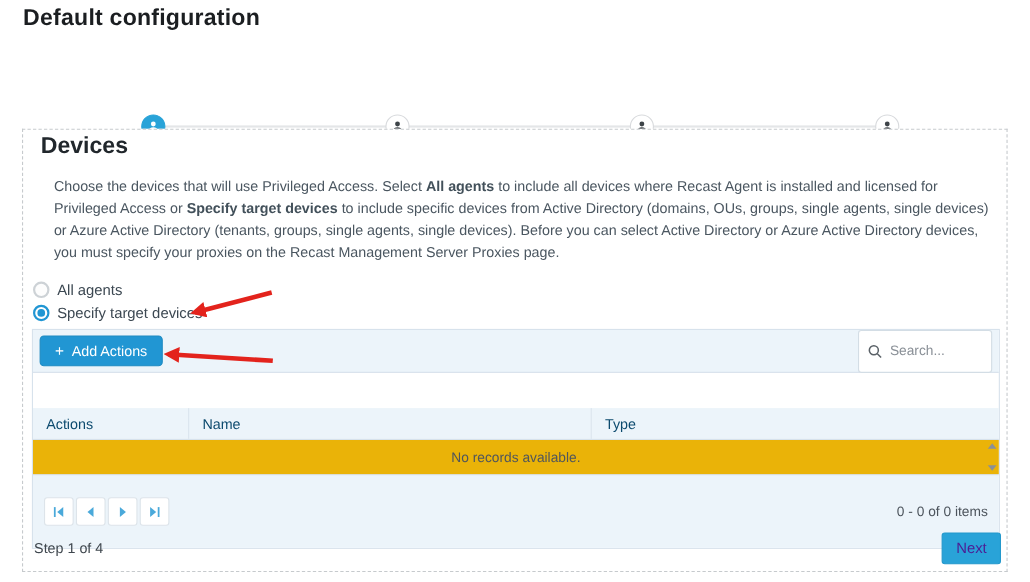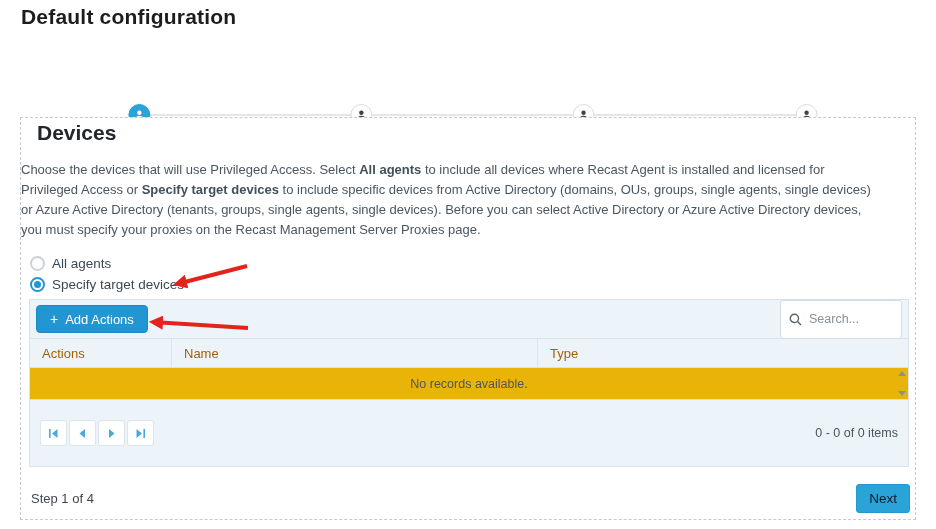--- a/index.html
+++ b/index.html
@@ -28,21 +28,21 @@
   .step.active .person-fill{fill:#ffffff;}
   .step-label{margin-top:7px;font-size:12.5px;color:#33393f;}
   .step.active .step-label{font-weight:700;color:#212529;}
   
   .card{
     position:absolute;left:20px;top:117px;width:896px;height:403px;box-sizing:border-box;
     background:#fff;border:1px dashed #c6cacd;
   }
   .card-heading{position:absolute;left:16px;top:3px;margin:0;
     font-size:21px;font-weight:700;color:#21272c;}
-  .card-desc{position:absolute;left:0;top:42px;width:862px;margin:0;
+  .card-desc{position:absolute;left:28px;top:42px;width:862px;margin:0;
     font-size:13px;line-height:20px;color:#4a5660;}
   .card-desc b{color:#42505a;}
   
   .radio-row{position:absolute;left:9px;display:flex;align-items:center;gap:7px;cursor:pointer;}
   .radio-row.r1{top:138px;}
   .radio-row.r2{top:159px;}
   .radio-dot{width:15px;height:15px;box-sizing:border-box;border-radius:50%;position:relative;
     background:#fdfdfd;border:2px solid #cdd2d6;flex:0 0 auto;}
   .radio-dot.checked{border-color:#2196d3;background:#fff;}
   .radio-dot.checked::after{content:'';position:absolute;inset:2px;border-radius:50%;background:#2196d3;}
@@ -60,21 +60,21 @@
   .add-target .plus{font-size:14px;line-height:1;}
   .search-box{position:relative;width:122px;height:39px;background:#fff;
     border:1px solid #d3dde5;border-radius:3px;display:flex;align-items:center;box-sizing:border-box;}
   .search-box svg{margin:0 5px 0 8px;flex:0 0 auto;}
   .search-box input{
     border:none;outline:none;width:80px;font-size:12.5px;color:#444;
     font-family:"Liberation Sans", sans-serif;background:transparent;
   }
   .search-box input::placeholder{color:#8a9097;}
   .grid-header{height:28px;background:#ecf4fa;border-bottom:1px solid #d7e2ec;
-    display:flex;align-items:center;font-size:13px;color:#a16207;}
+    display:flex;align-items:center;font-size:13px;color:#0c4a6e;margin-top:32px;}
   .col{box-sizing:border-box;padding:0 12px;height:100%;display:flex;align-items:center;}
   .col-actions{width:141px;}
   .col-type{width:371px;border-left:1px solid #dbe5ee;}
   .col-name{flex:1;border-left:1px solid #dbe5ee;}
   .grid-body{height:31px;position:relative;background:#eab308;
     display:flex;align-items:center;justify-content:center;}
   .empty-msg{font-size:12.5px;color:#50565c;}
   .vscrollbar{position:absolute;right:0;top:0;width:12px;height:100%;
     display:flex;flex-direction:column;justify-content:space-between;align-items:center;
     padding:3px 0;box-sizing:border-box;}
@@ -85,21 +85,21 @@
     display:flex;align-items:center;justify-content:space-between;padding:16px 10px;}
   .pager-buttons{display:flex;gap:2px;}
   .pager-btn{width:27px;height:26px;background:#fff;border:1px solid #dde4ea;border-radius:3px;
     display:flex;align-items:center;justify-content:center;padding:0;}
   .pager-btn svg{width:11px;height:11px;display:block;}
   .pager-info{font-size:12.5px;color:#4c545c;}
   
   .step-indicator{position:absolute;left:10px;top:373px;font-size:13px;color:#3f474e;}
   .next-btn{
     position:absolute;right:5px;top:366px;height:29px;padding:0 12px;
-    background:#29a3d8;color:#0f172a;border:1px solid #2398cc;border-radius:3px;font-size:13.5px;
+    background:#29a3d8;color:#4c1d95;border:1px solid #2398cc;border-radius:3px;font-size:13.5px;
   }
   
   .arrows{position:absolute;left:0;top:0;width:936px;height:529px;pointer-events:none;}
 </style>
 </head>
 <body>
 
 <h1 class="page-title">Default configuration</h1>
 
 <div class="stepper">

